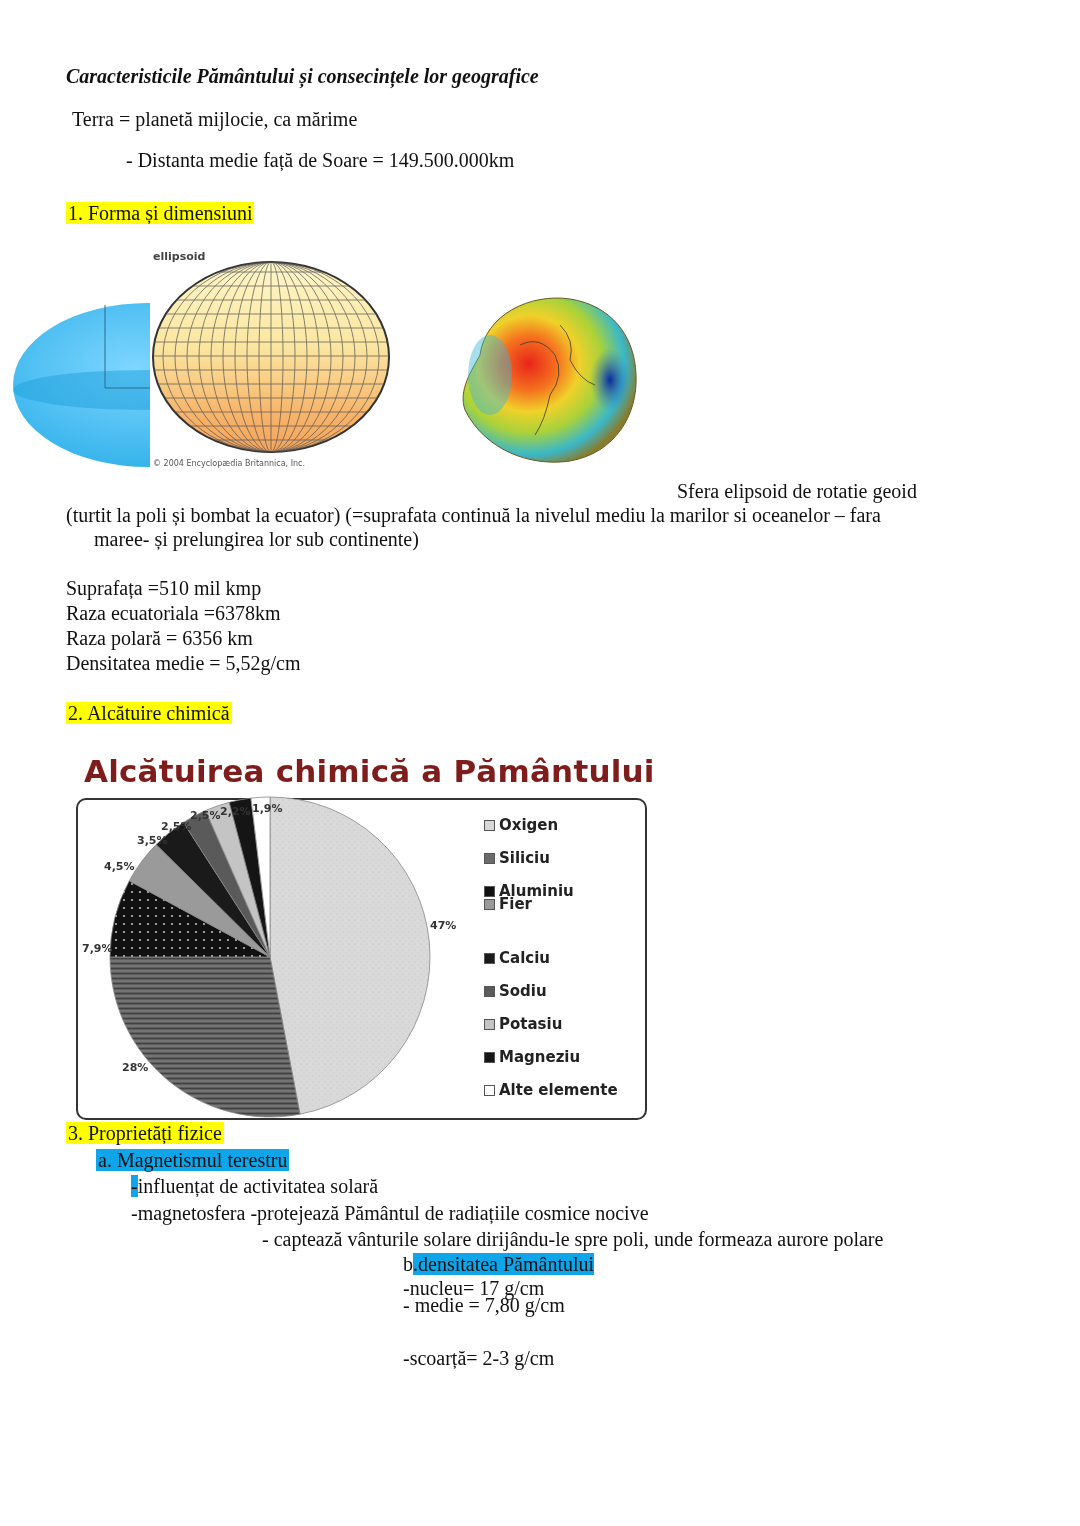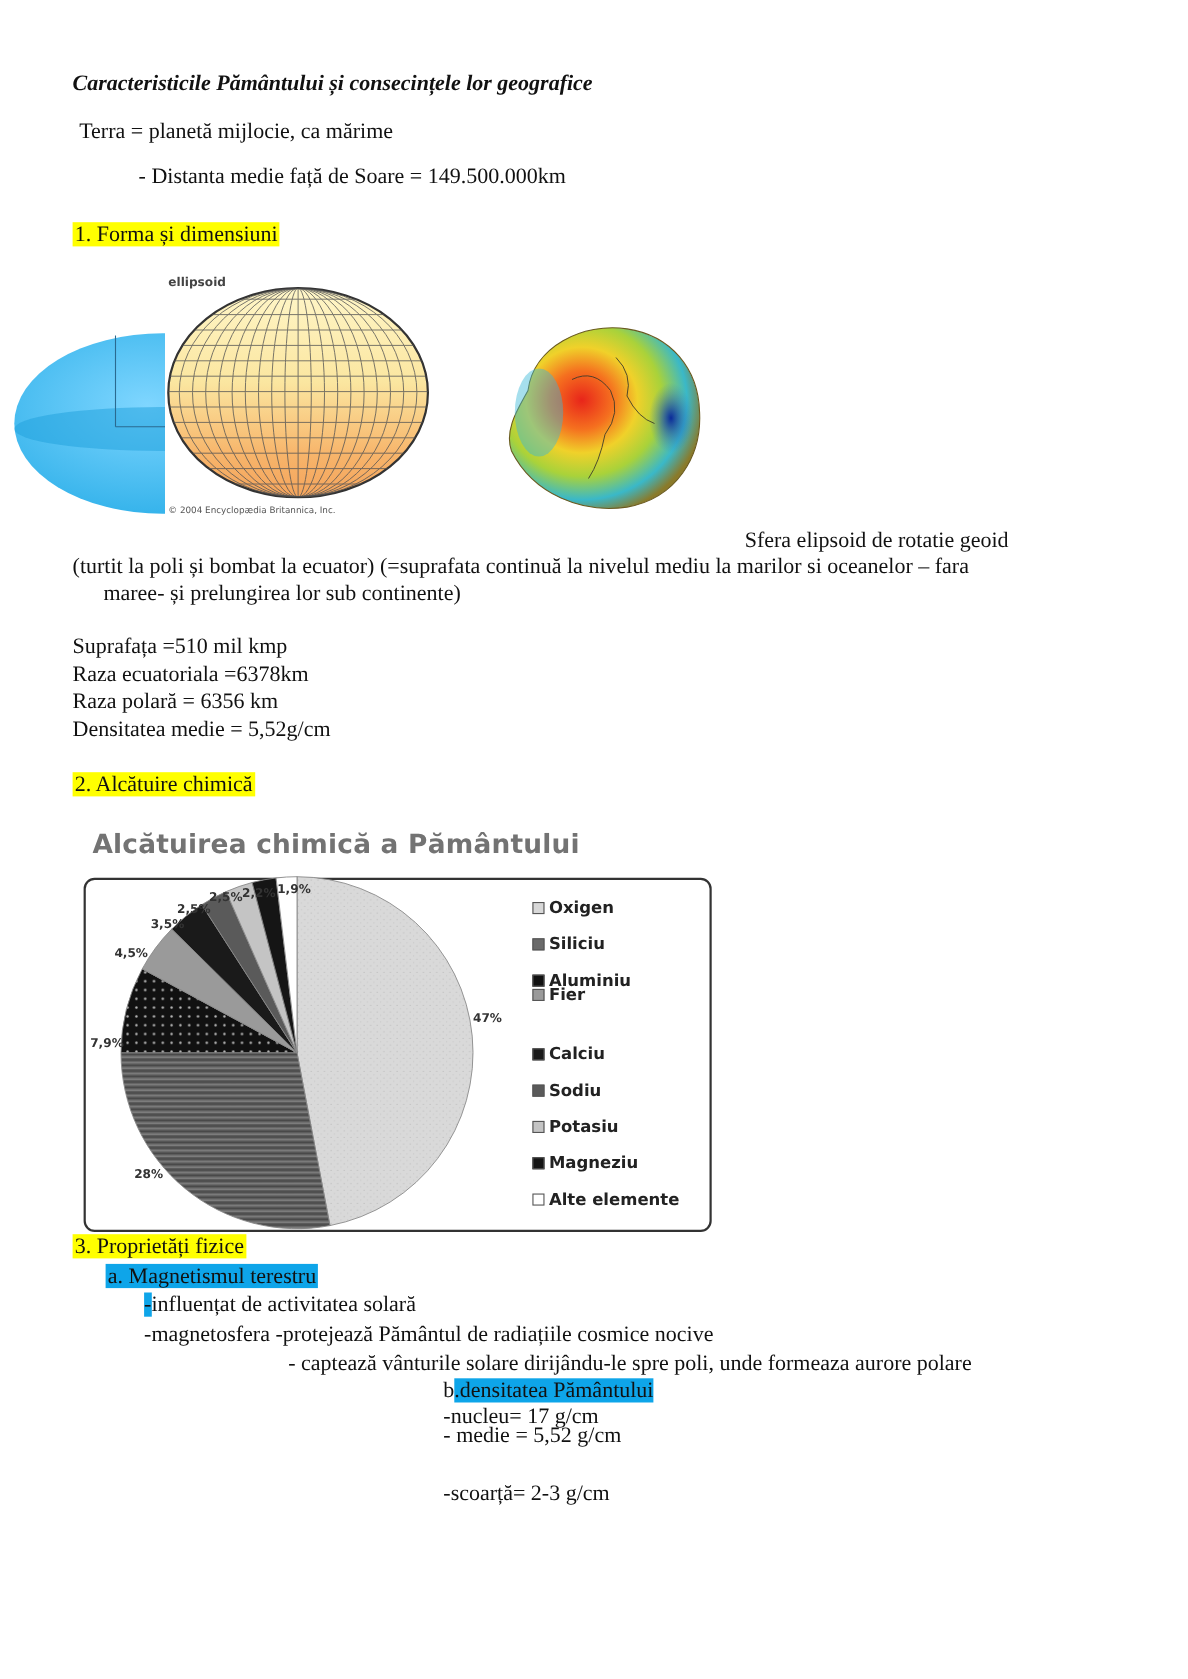--- a/index.html
+++ b/index.html
@@ -4,21 +4,21 @@
 <style>
   html, body { margin:0; padding:0; background:#fff; }
   body { width:1080px; height:1526px; position:relative; overflow:hidden;
          font-family:"Liberation Serif", serif; color:#111; }
   .abs { position:absolute; white-space:nowrap; }
   .t { font-size:20px; line-height:24px; }
   .title { font-size:20px; font-weight:bold; font-style:italic; }
   .hl-y { background:#ffff00; padding:0 2px; }
   .hl-c { background:#0ea5e9; }
   .img-box { position:absolute; }
-  .chart-title { font-family:"DejaVu Sans", sans-serif; font-weight:bold; font-size:24px; color:#737373; letter-spacing:0.2px; }
+  .chart-title { font-family:"DejaVu Sans", sans-serif; font-weight:bold; font-size:31px; color:#7f1d1d; letter-spacing:0.2px; }
   .chart-frame { position:absolute; left:76px; top:798px; width:567px; height:318px;
                  border:2px solid #333; border-radius:10px; background:#fff; }
   .legend-item { position:absolute; font-family:"DejaVu Sans", sans-serif; font-weight:bold; font-size:15px; color:#222; display:flex; align-items:center; }
   .swatch { width:9px; height:9px; border:1px solid #555; margin-right:4px; display:inline-block; }
   .plabel { position:absolute; font-family:"DejaVu Sans", sans-serif; font-weight:bold; font-size:11px; color:#333; }
 </style>
 </head>
 <body>
 
 <div class="abs title" style="left:66px; top:65px;">Caracteristicile Pământului și consecințele lor geografice</div>
@@ -214,15 +214,15 @@
   <span class="hl-c" style="padding:0 2px;">a. Magnetismul terestru</span>
 </div>
 <div class="abs t" style="left:131px; top:1174px;">
   <span class="hl-c">-</span><span>influențat de activitatea solară</span>
 </div>
 <div class="abs t" style="left:131px; top:1201px;">-magnetosfera -protejează Pământul de radiațiile cosmice nocive</div>
 <div class="abs t" style="left:262px; top:1227px;">- captează vânturile solare dirijându-le spre poli, unde formeaza aurore polare</div>
 <div class="abs t" style="left:403px; top:1252px;">
   <span>b</span><span class="hl-c">.densitatea Pământului</span>
 </div>
-<div class="abs t" style="left:403px; top:1293px;">- medie = 5,52 g/cm</div>
+<div class="abs t" style="left:403px; top:1293px;">- medie = 7,80 g/cm</div>
 <div class="abs t" style="left:403px; top:1256px;margin-top:20px;">-nucleu= 17 g/cm</div>
 <div class="abs t" style="left:403px; top:1346px;">-scoarță= 2-3 g/cm</div>
 
 </body></html>

